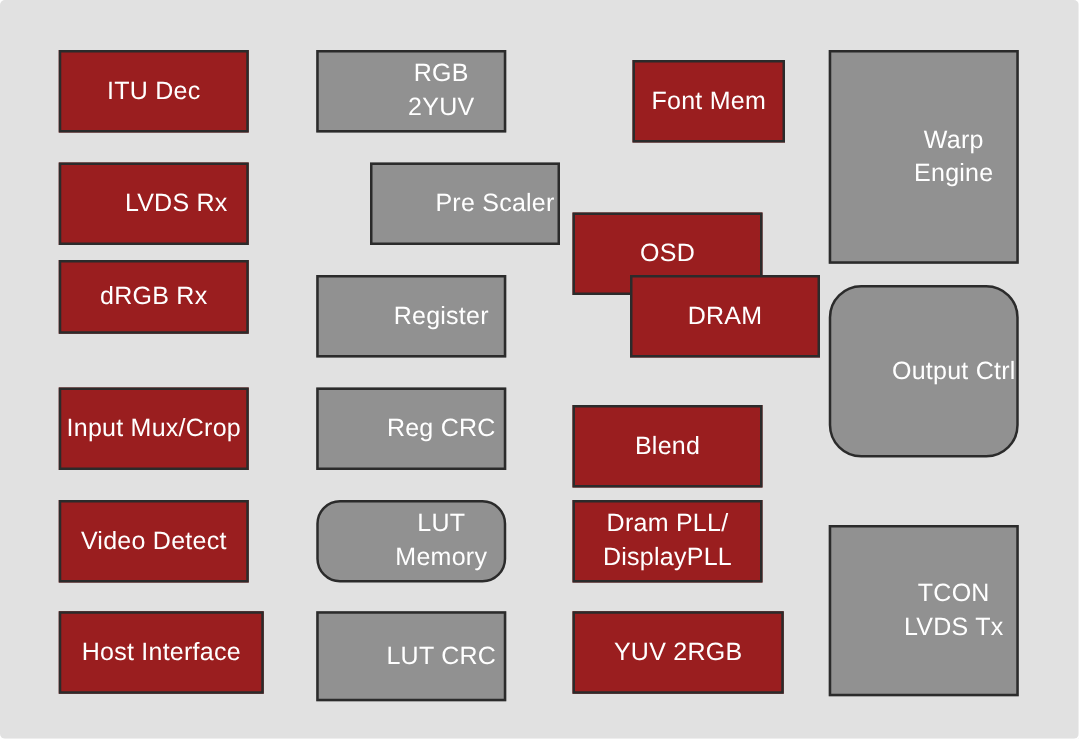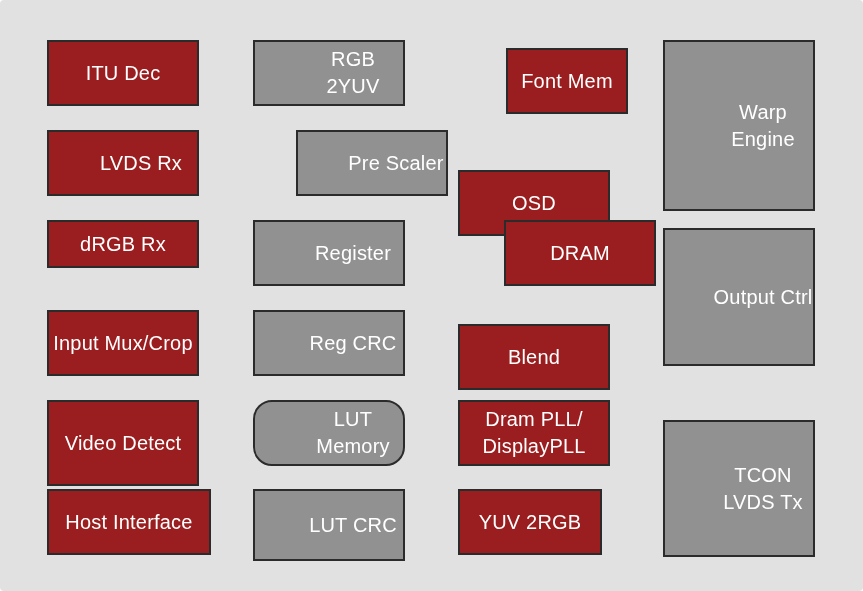--- a/index.html
+++ b/index.html
@@ -42,27 +42,27 @@
 </head>
 <body>
 
 <div id="diagram-canvas">
     <div class="block red" style="left: 47px; top: 40px; width: 152px; height: 66px;">
       <span class="block-label">ITU Dec</span>
     </div>
     <div class="block red" style="left: 47px; top: 130px; width: 152px; height: 66px; padding-left: 36px;">
       <span class="block-label">LVDS Rx</span>
     </div>
-    <div class="block red" style="left: 47px; top: 220px; width: 152px; height: 48px;">
+    <div class="block red" style="left: 47px; top: 208px; width: 152px; height: 59px;">
       <span class="block-label">dRGB Rx</span>
     </div>
     <div class="block red" style="left: 47px; top: 310px; width: 152px; height: 66px;">
       <span class="block-label">Input Mux/Crop</span>
     </div>
-    <div class="block red" style="left: 47px; top: 400px; width: 152px; height: 86px;">
+    <div class="block red" style="left: 47px; top: 400px; width: 152px; height: 66px;">
       <span class="block-label">Video Detect</span>
     </div>
     <div class="block red" style="left: 47px; top: 489px; width: 164px; height: 66px;">
       <span class="block-label">Host Interface</span>
     </div>
     <div class="block gray" style="left: 253px; top: 40px; width: 152px; height: 66px;">
       <span class="block-label">RGB 2YUV</span>
     </div>
     <div class="block gray" style="left: 253px; top: 130px; width: 152px; height: 66px; margin-left: 43px;">
       <span class="block-label">Pre Scaler</span>
@@ -88,26 +88,26 @@
     <div class="block red" style="left: 458px; top: 220px; width: 152px; height: 66px; margin-left: 46px;">
       <span class="block-label">DRAM</span>
     </div>
     <div class="block red" style="left: 458px; top: 324px; width: 152px; height: 66px;">
       <span class="block-label">Blend</span>
     </div>
     <div class="block red" style="left: 458px; top: 400px; width: 152px; height: 66px;">
       <span class="block-label">Dram PLL/
 DisplayPLL</span>
     </div>
-    <div class="block red" style="left: 458px; top: 489px; width: 144px; height: 66px;">
+    <div class="block red" style="left: 458px; top: 489px; width: 169px; height: 66px;">
       <span class="block-label">YUV 2RGB</span>
     </div>
     <div class="block gray" style="left: 663px; top: 40px; width: 152px; height: 171px;">
       <span class="block-label">Warp Engine</span>
     </div>
-    <div class="block gray" style="left: 663px; top: 228px; width: 152px; height: 138px;">
+    <div class="block gray" style="left: 663px; top: 228px; width: 152px; height: 138px; border-radius: 26px;">
       <span class="block-label">Output Ctrl</span>
     </div>
     <div class="block gray" style="left: 663px; top: 420px; width: 152px; height: 137px;">
       <span class="block-label">TCON
 LVDS Tx</span>
     </div>
   </div>
 
 </body></html>

